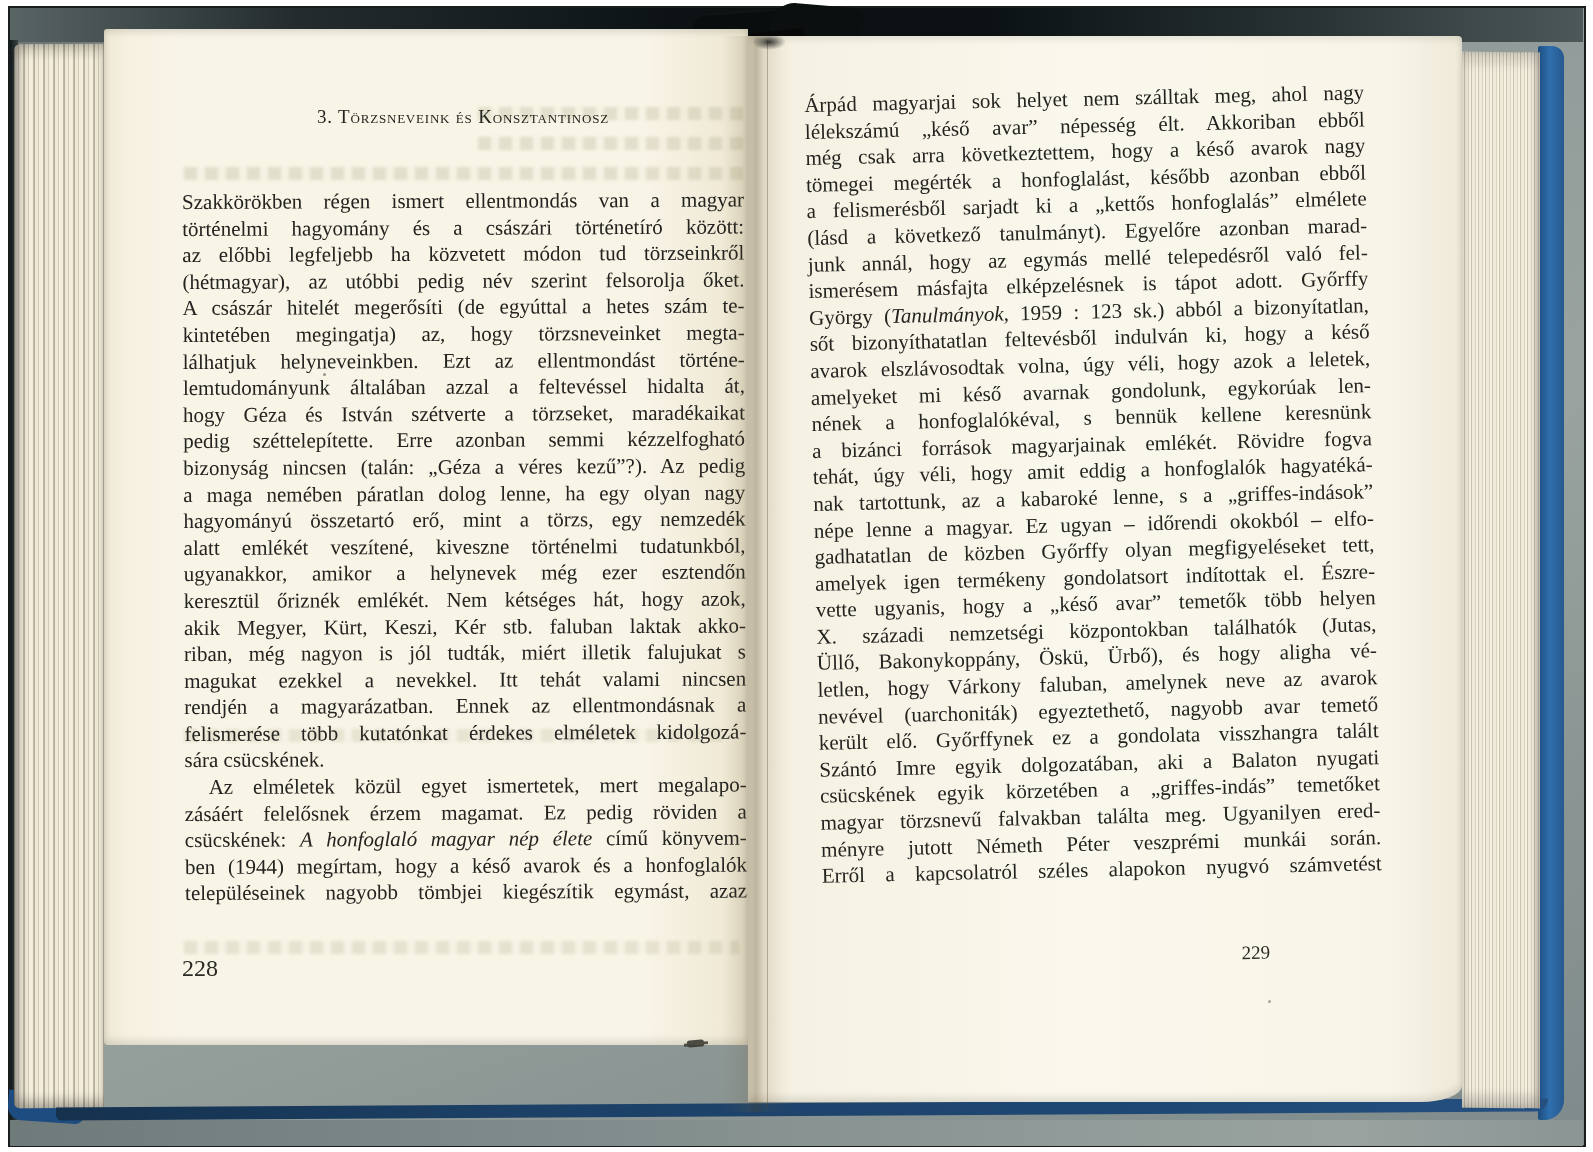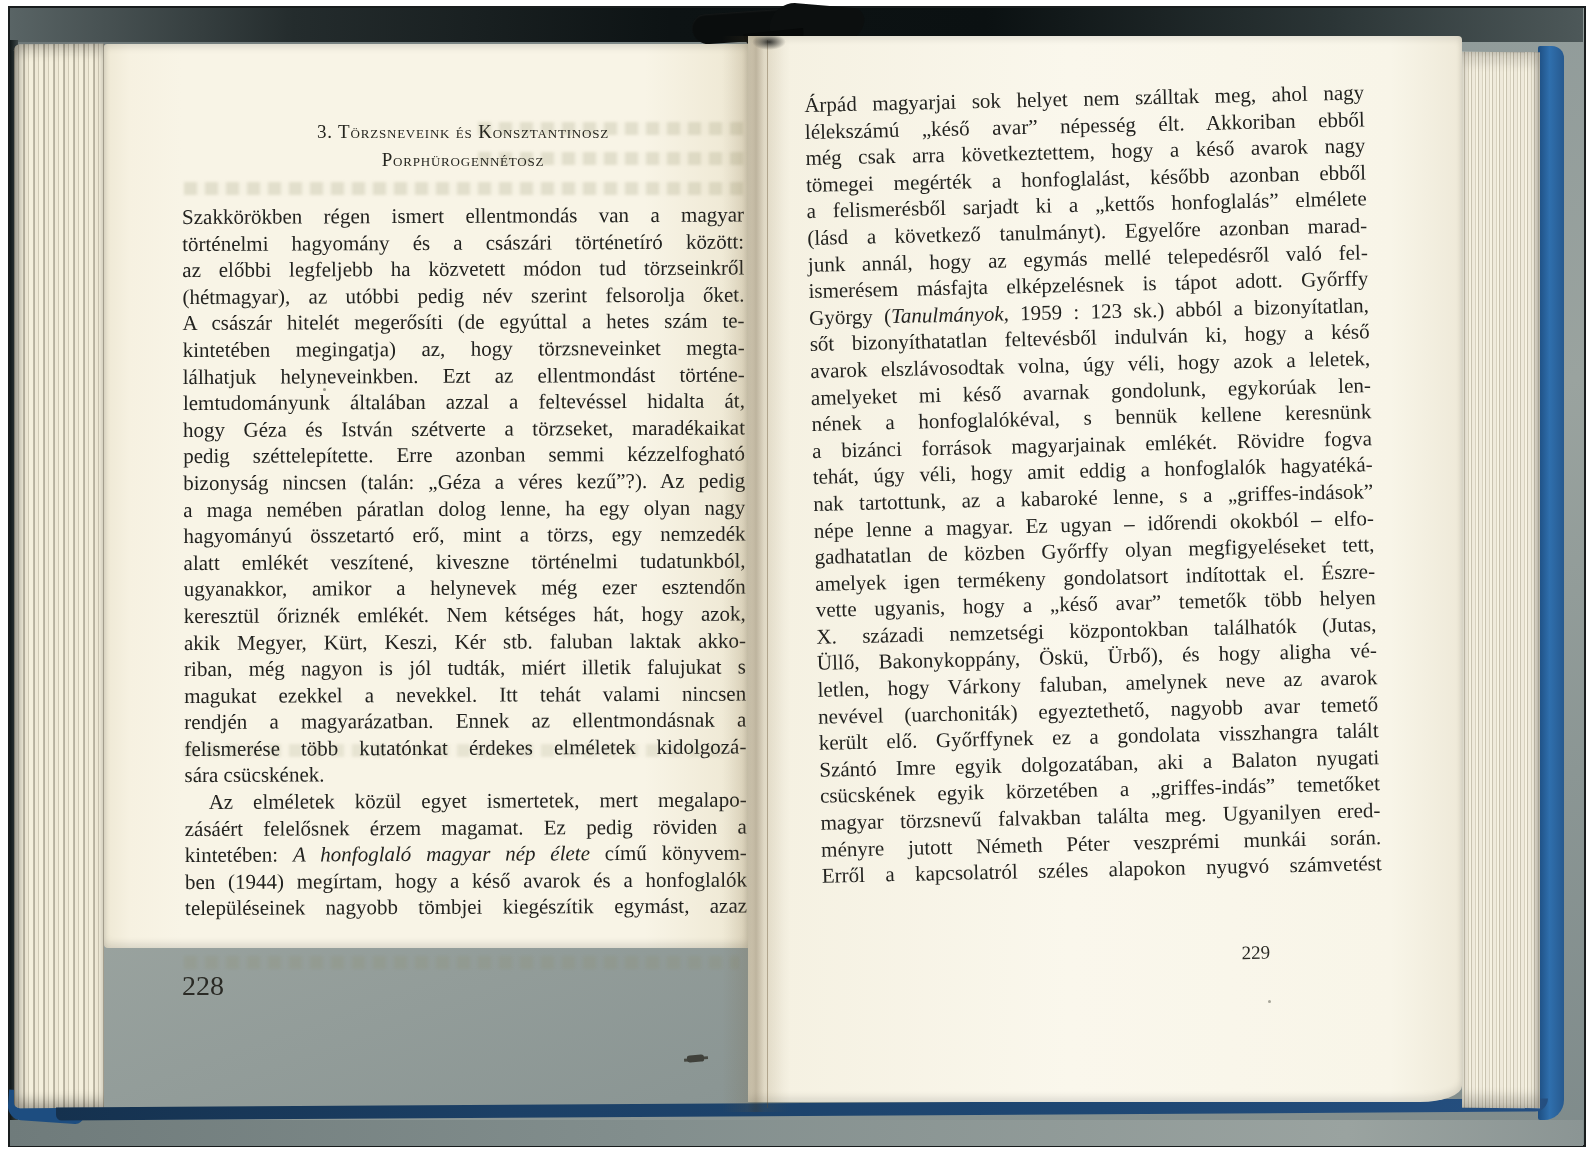--- a/index.html
+++ b/index.html
@@ -36,42 +36,42 @@
   .cover-right{position:absolute;left:1538px;top:46px;width:26px;height:1074px;
       background:linear-gradient(90deg,#1d4d80,#2f6fad 45%,#27598e);
       border-radius:2px 12px 20px 2px;}
   .cover-bottom{position:absolute;left:56px;top:1103px;width:1492px;height:13px;
       background:linear-gradient(90deg,#15314e,#1c4066 30%,#1e4773 70%,#254f80);
       transform:rotate(-0.35deg);border-radius:0 0 14px 6px;}
   .cover-left-corner{position:absolute;left:8px;top:1092px;width:76px;height:30px;background:#1d4d80;
       transform:rotate(4deg);border-radius:0 0 8px 14px;}
   
   .page{position:absolute;background:#f8f4e6;}
-  .page-left{left:104px;top:44px;width:644px;height:904px;
+  .page-left{left:104px;top:29px;width:644px;height:1016px;
       background:linear-gradient(90deg,#eee8d4 0%,#f6f1e1 4%,#f8f4e6 12%,#f8f4e6 84%,#efe9d5 97%,#e9e2cc 100%);
       border-radius:3px 0 0 4px;
       box-shadow:inset 0 4px 6px rgba(0,0,0,.10), inset 0 -5px 7px rgba(0,0,0,.10);}
   .page-right{left:748px;top:36px;width:714px;height:1066px;
       background:linear-gradient(90deg,#ebe4cf 0%,#f5f1e2 5%,#faf7ec 45%,#f8f5e8 90%,#eee9d8 100%);
       border-radius:0 4px 42px 0/0 4px 16px 0;
       box-shadow:inset 0 4px 6px rgba(0,0,0,.08), inset 0 -5px 7px rgba(0,0,0,.10);}
   .gutter{position:absolute;left:722px;top:36px;width:68px;height:1076px;
       background:linear-gradient(90deg,rgba(120,100,60,0) 0%,rgba(110,90,55,.16) 38%,rgba(80,62,35,.30) 50%,rgba(110,90,55,.12) 62%,rgba(120,100,60,0) 100%);}
   .gutter-line{position:absolute;left:767px;top:40px;width:1px;height:1068px;background:rgba(96,76,46,.38);}
   .gutter-notch{position:absolute;left:752px;top:34px;width:34px;height:16px;background:radial-gradient(ellipse at center,rgba(10,12,12,.8),rgba(10,12,12,0) 70%);}
   
   .heading{position:absolute;left:76px;top:74px;width:566px;text-align:center;
       font-variant:small-caps;font-size:19px;line-height:28px;letter-spacing:.8px;color:#25251f;}
   .body-text{position:absolute;color:#232320;font-size:21px;}
   .left-body{left:78px;top:160px;width:562px;transform:rotate(-0.25deg);transform-origin:0 0;}
   .right-body{left:56px;top:56px;width:560px;transform:rotate(-1.3deg);transform-origin:0 0;}
   .line{height:26.6px;line-height:26.6px;text-align:justify;text-align-last:justify;white-space:nowrap;}
   .line.no-stretch{text-align-last:left;}
   .indent-first .line:first-child{text-indent:24px;}
-  .page-num{position:absolute;font-size:28px;color:#2a2a25;}
+  .page-num{position:absolute;font-size:24px;color:#2a2a25;}
   .num-left{left:78px;top:926px;}
   .num-right{left:418px;top:860px;font-size:19px;}
   
   .ghost{position:absolute;height:13px;opacity:.5;filter:blur(1.6px);
       background:repeating-linear-gradient(90deg,rgba(140,140,100,.40) 0 13px,rgba(140,140,100,.04) 13px 21px);}
   .smudge{position:absolute;left:583px;top:1011px;width:17px;height:7px;background:#33332c;
       border-radius:3px/2px;transform:rotate(-4deg);opacity:.85;
       box-shadow:-5px 1px 0 -2px #3a3a32, 6px 0 0 -2px #3a3a32;}
   .speck1{position:absolute;left:219px;top:344px;width:3px;height:3px;border-radius:50%;background:#55554a;opacity:.6;}
   .speck2{position:absolute;left:520px;top:964px;width:3px;height:3px;border-radius:50%;background:#55554a;opacity:.5;}
@@ -100,21 +100,20 @@
 
   <div class="page page-left">
     <div class="ghost" style="left:374px;top:78px;width:266px;"></div>
     <div class="ghost" style="left:374px;top:108px;width:270px;"></div>
     <div class="ghost" style="left:80px;top:138px;width:560px;"></div>
     <div class="ghost" style="left:80px;top:700px;width:545px;opacity:.38;"></div>
     <div class="ghost" style="left:80px;top:912px;width:555px;opacity:.42;"></div>
 
     <div class="heading">
       <div>3. Törzsneveink és Konsztantinosz</div>
-      <div>Porphürogennétosz</div>
     </div>
 
     <div class="body-text left-body">
       <div class="para">
           <div class="line"><span>Szakkörökben régen ismert ellentmondás van a magyar</span></div>
           <div class="line"><span>történelmi hagyomány és a császári történetíró között:</span></div>
           <div class="line"><span>az előbbi legfeljebb ha közvetett módon tud törzseinkről</span></div>
           <div class="line"><span>(hétmagyar), az utóbbi pedig név szerint felsorolja őket.</span></div>
           <div class="line"><span>A császár hitelét megerősíti (de egyúttal a hetes szám te-</span></div>
           <div class="line"><span>kintetében megingatja) az, hogy törzsneveinket megta-</span></div>
@@ -131,21 +130,21 @@
           <div class="line"><span>akik Megyer, Kürt, Keszi, Kér stb. faluban laktak akko-</span></div>
           <div class="line"><span>riban, még nagyon is jól tudták, miért illetik falujukat s</span></div>
           <div class="line"><span>magukat ezekkel a nevekkel. Itt tehát valami nincsen</span></div>
           <div class="line"><span>rendjén a magyarázatban. Ennek az ellentmondásnak a</span></div>
           <div class="line"><span>felismerése több kutatónkat érdekes elméletek kidolgozá-</span></div>
           <div class="line no-stretch"><span>sára csücskének.</span></div>
         </div>
       <div class="para indent-first">
           <div class="line"><span>Az elméletek közül egyet ismertetek, mert megalapo-</span></div>
           <div class="line"><span>zásáért felelősnek érzem magamat. Ez pedig röviden a</span></div>
-          <div class="line"><span>kintetében: </span><i>A honfoglaló magyar nép élete</i><span> című könyvem-</span></div>
+          <div class="line"><span>csücskének: </span><i>A honfoglaló magyar nép élete</i><span> című könyvem-</span></div>
           <div class="line"><span>ben (1944) megírtam, hogy a késő avarok és a honfoglalók</span></div>
           <div class="line"><span>településeinek nagyobb tömbjei kiegészítik egymást, azaz</span></div>
         </div>
     </div>
 
     <div class="page-num num-left">228</div>
     <div class="smudge"></div>
     <div class="speck1"></div>
   </div>
 

